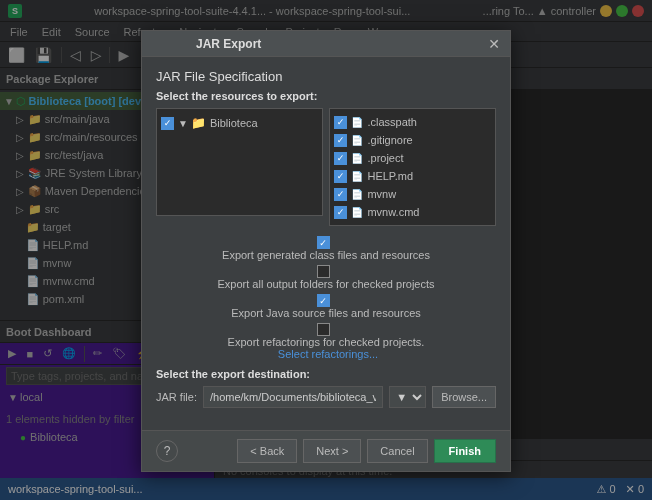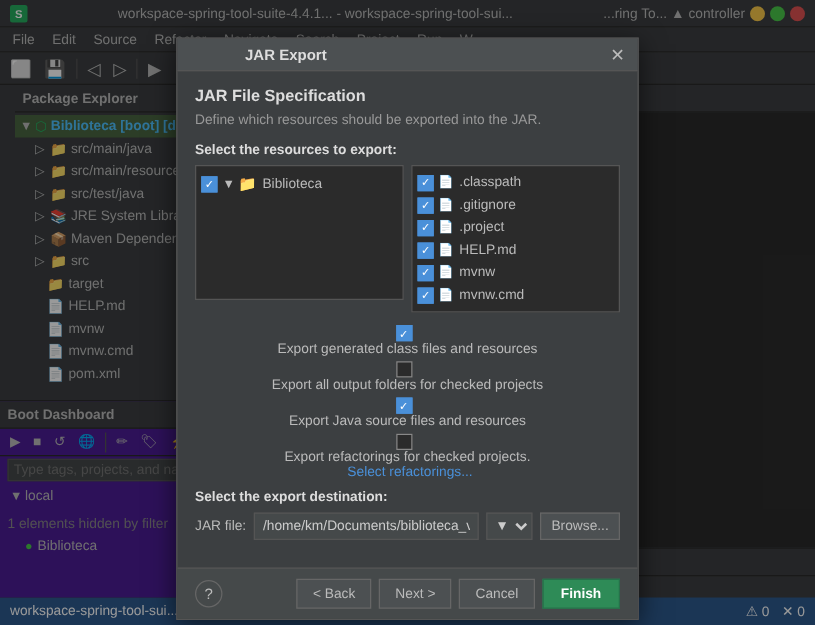--- a/index.html
+++ b/index.html
@@ -283,21 +283,21 @@
     }
     .modal-title { font-size: 12px; color: #dddddd; font-weight: bold; margin-left: 44px; }
     .modal-close {
       color: #bbbbbb;
       font-size: 14px;
       cursor: pointer;
       background: none;
       border: none;
     }
     .modal-body { padding: 12px 14px; }
-    .modal-subtitle { font-size: 13px; color: #dddddd; margin-bottom: 6px; font-weight: bold; }
+    .modal-subtitle { font-size: 13px; color: #dddddd; margin-bottom: 6px; }
     .modal-desc { font-size: 11px; color: #999; margin-bottom: 12px; }
 
     .section-label { font-size: 11px; color: #dddddd; margin-bottom: 6px; font-weight: bold; }
 
     
     .modal-tree {
       border: 1px solid #555;
       background: #2b2b2b;
       padding: 4px;
       margin-bottom: 10px;
@@ -478,21 +478,21 @@
   <div class="toolbar-sep"></div>
   <button class="toolbar-btn">◁</button>
   <button class="toolbar-btn">▷</button>
   <div class="toolbar-sep"></div>
   <button class="toolbar-btn">▶</button>
   <button class="toolbar-btn">🐛</button>
   <div class="toolbar-sep"></div>
   <button class="toolbar-btn">🔍</button>
 </div>
 
-<div style="display:flex; height:calc(500px - 22px - 20px - 26px - 22px); position:relative;padding-left:12px;">
+<div style="display:flex; height:calc(500px - 22px - 20px - 26px - 22px); position:relative;">
 
   <div class="left-panel">
     <div class="panel-header">
       <span class="panel-title">Package Explorer</span>
       <div class="panel-icons">
         <span class="panel-icon">⬇</span>
         <span class="panel-icon">🔗</span>
         <span class="panel-icon">▼</span>
         <span class="panel-icon">✕</span>
       </div>
@@ -689,21 +689,20 @@
 <div class="modal-overlay">
   <div class="modal">
 
     <div class="modal-titlebar">
       <span class="modal-title">JAR Export</span>
       <button class="modal-close">✕</button>
     </div>
 
     <div class="modal-body">
       <div class="modal-subtitle">JAR File Specification</div>
-      <div class="modal-desc">Define which resources should be exported into the JAR.</div>
 
       <div class="section-label">Select the resources to export:</div>
 
       <div class="two-col">
         <div class="modal-tree">
           <div class="modal-tree-item">
             <span class="cb checked"></span>
             <span class="tree-arrow" style="font-size:10px;margin-right:3px;">▼</span>
             <span class="folder-icon">📁</span>
             <span class="item-label">Biblioteca</span>

